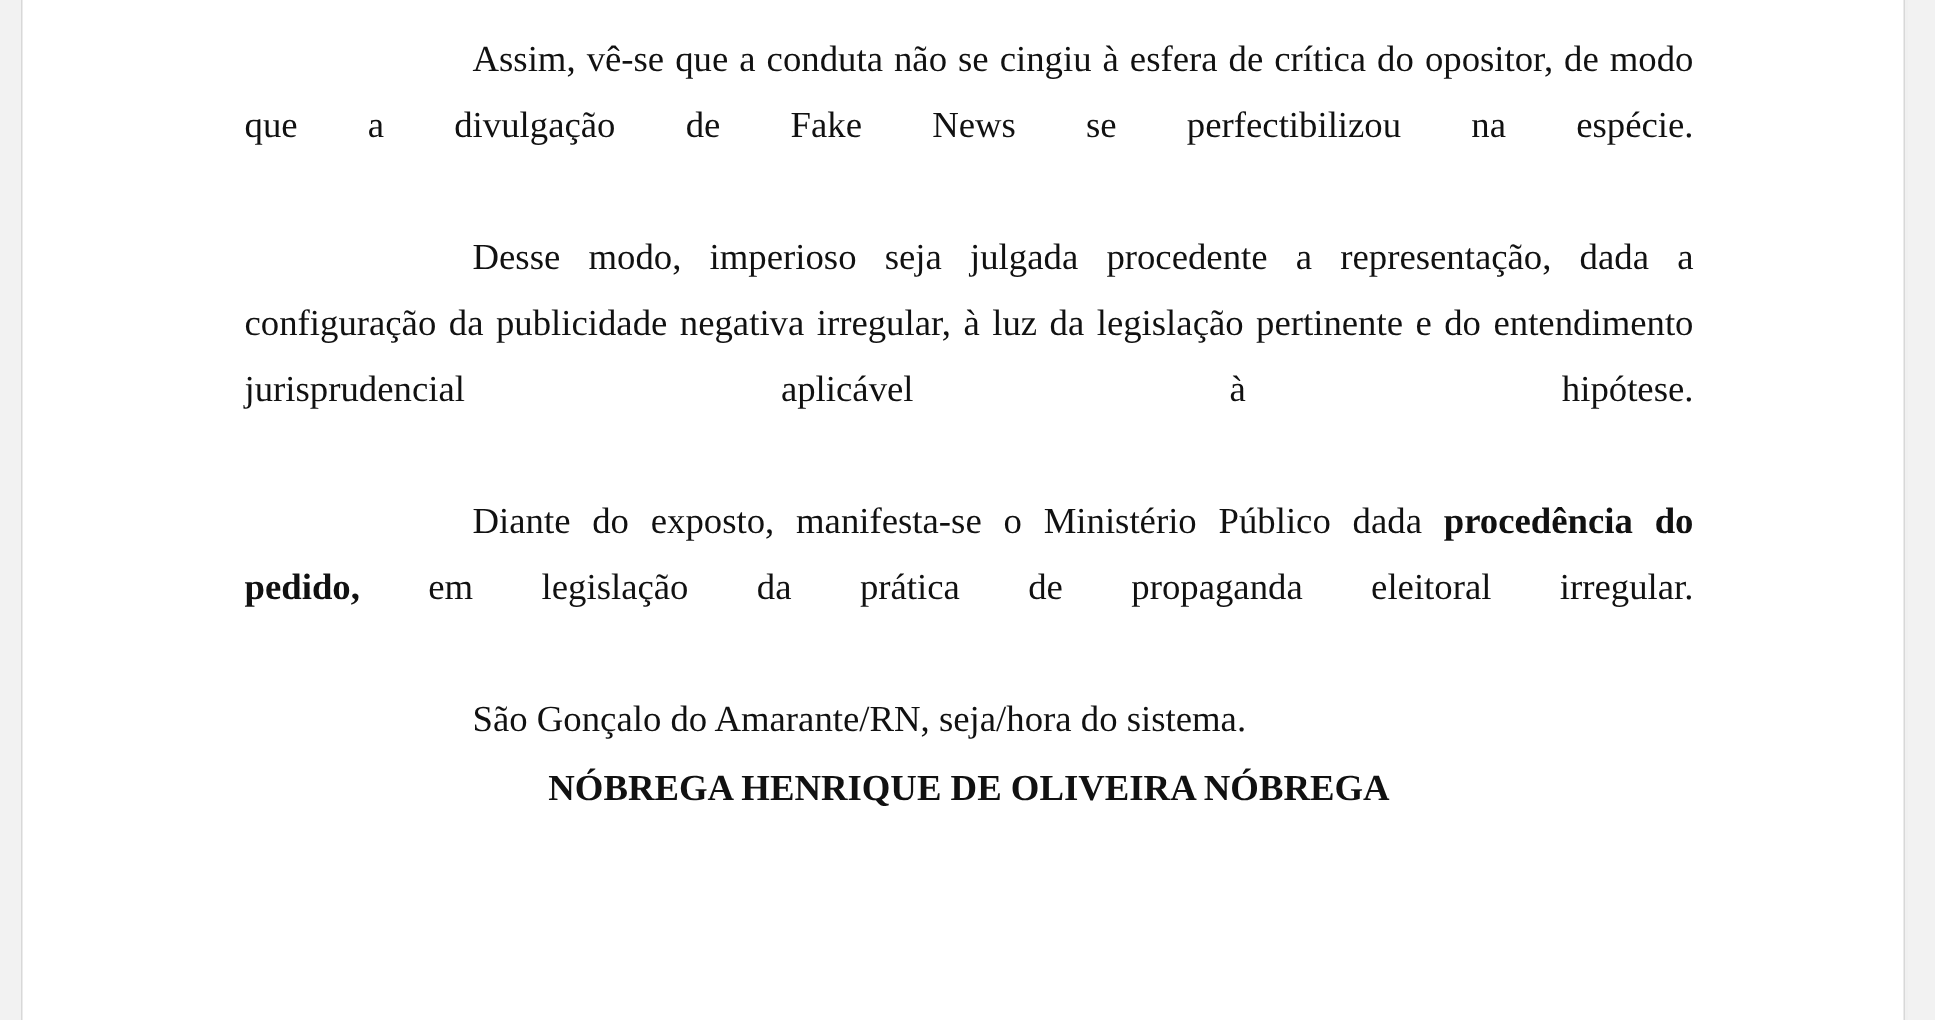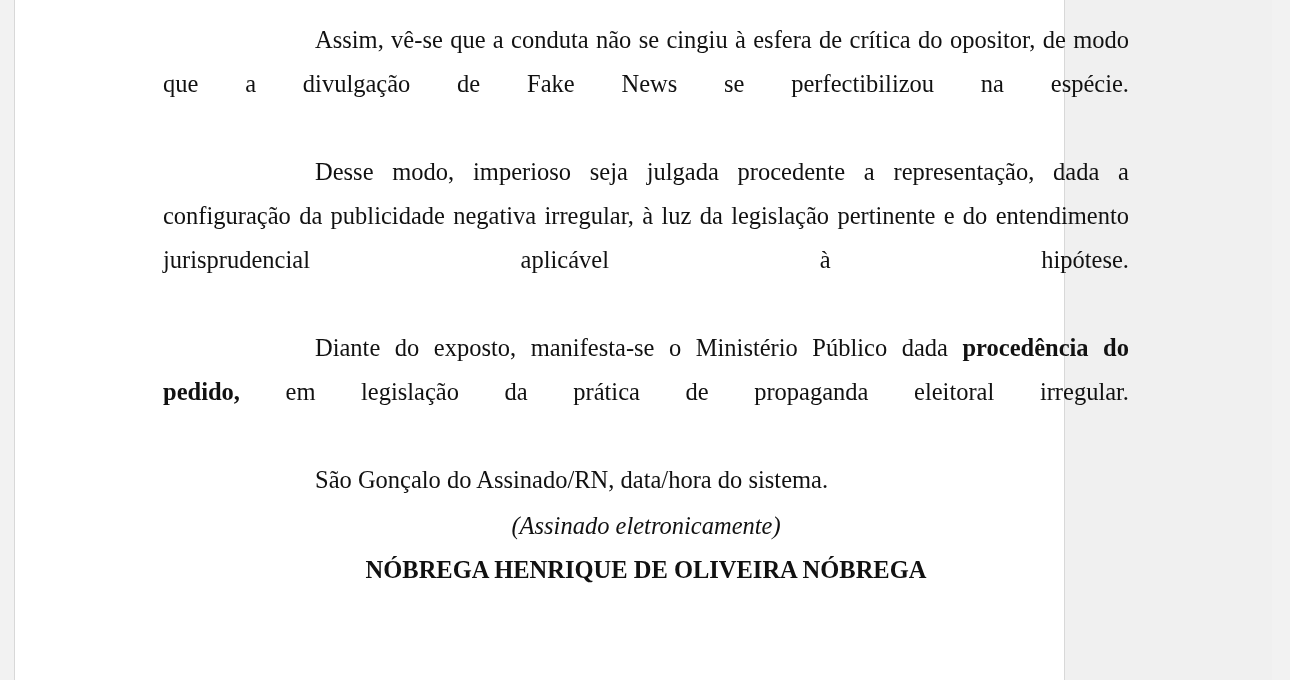--- a/index.html
+++ b/index.html
@@ -17,21 +17,21 @@
     position: relative;
     width: 1290px;
     height: 680px;
     background: #f0f0f0;
     box-sizing: border-box;
   }
   .page {
     position: absolute;
     left: 14px;
     top: 0;
-    width: 1051px;
+    width: 1256px;
     height: 680px;
     background: #ffffff;
     box-sizing: border-box;
     border-left: 1px solid #d8d8d8;
     border-right: 1px solid #d8d8d8;
   }
   .left-gutter {
     position: absolute;
     left: 0; top: 0;
     width: 14px; height: 680px;
@@ -112,23 +112,22 @@
 
       <p class="para">
         <span>Desse modo, imperioso seja julgada procedente a representação, dada a configuração da publicidade negativa irregular, à luz da legislação pertinente e do entendimento jurisprudencial aplicável à hipótese.</span>
       </p>
 
       <p class="para">
         <span>Diante do exposto, manifesta-se o Ministério Público dada </span><span class="bold">procedência do pedido,</span><span> em legislação da prática de propaganda eleitoral irregular.</span>
       </p>
 
       <p class="para nojust">
-        <span>São Gonçalo do Assinado/RN, data/hora do sistema.</span>
+        <span>São Gonçalo do Amarante/RN, seja/hora do sistema.</span>
       </p>
 
       <div class="spacer-small"></div>
 
-      <p class="center italic">(Assinado eletronicamente)</p>
       <p class="center bold">NÓBREGA HENRIQUE DE OLIVEIRA NÓBREGA</p>
 
     </div>
   </div>
 </div>
 
 </body></html>

